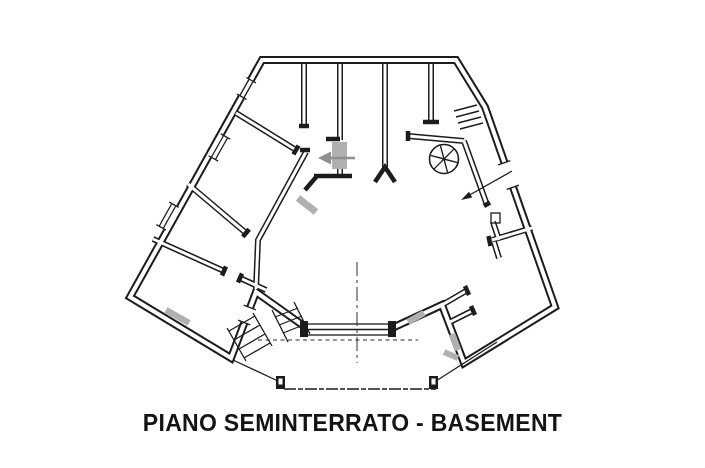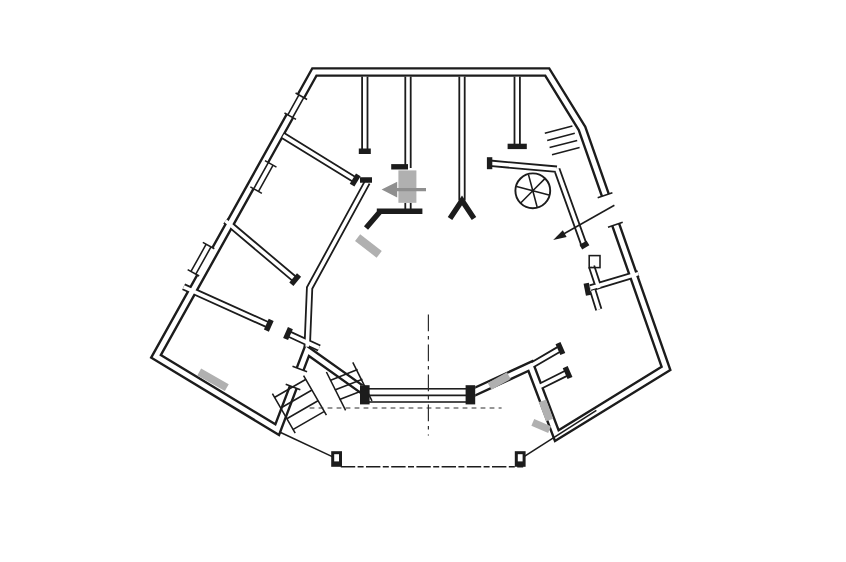--- a/index.html
+++ b/index.html
@@ -172,13 +172,14 @@
     <g>
       <path d="M329,158 L355,158" stroke="var(--arrow-gray)" stroke-width="2.6" fill="none"></path>
       <polygon points="318,158 331,151.5 331,164.5" fill="var(--arrow-gray)"></polygon>
     </g>
     <g>
       <path class="thin" d="M512,171 L470,194.8"></path>
       <polygon points="461,200 469,191.8 472.2,197.4" fill="var(--ink)"></polygon>
     </g>
   </svg>
 
+  <div class="caption">PIANO SEMINTERRATO - BASEMENT</div>
 </div>
 
 </body></html>

